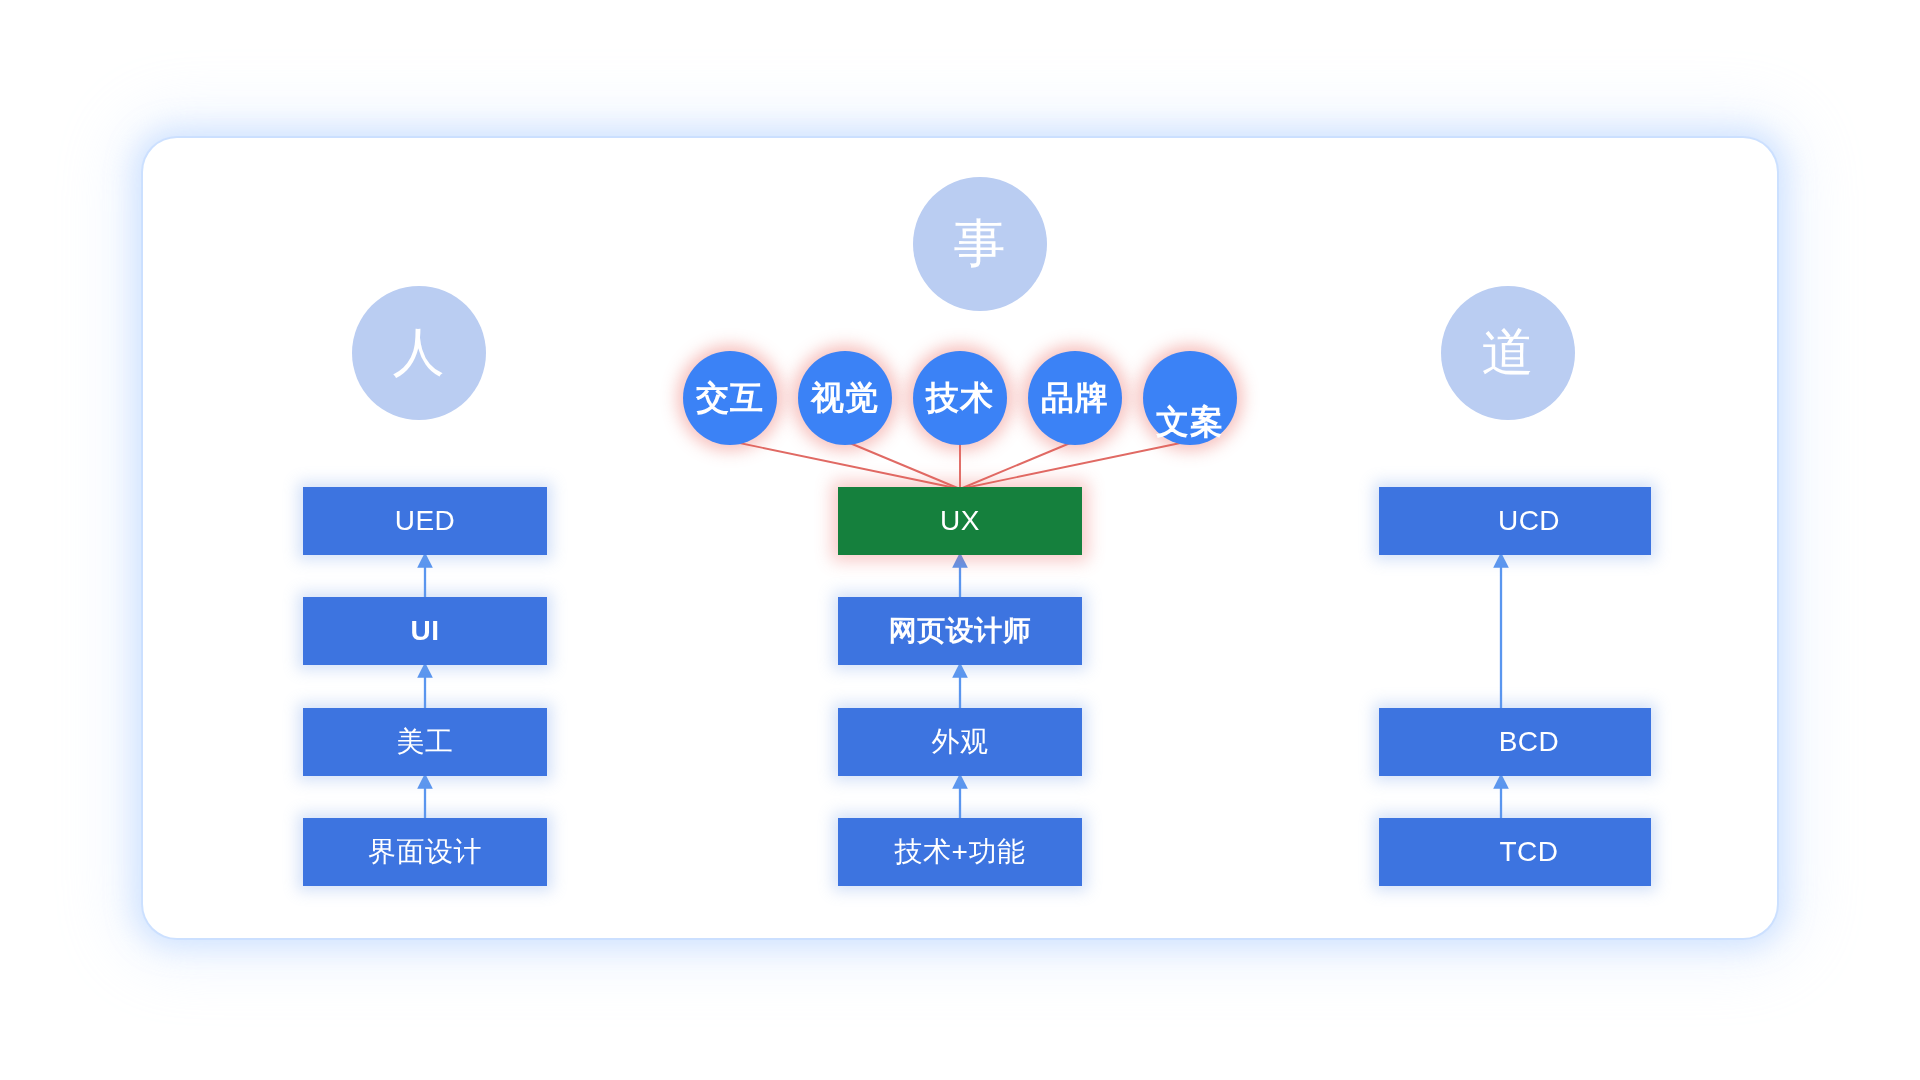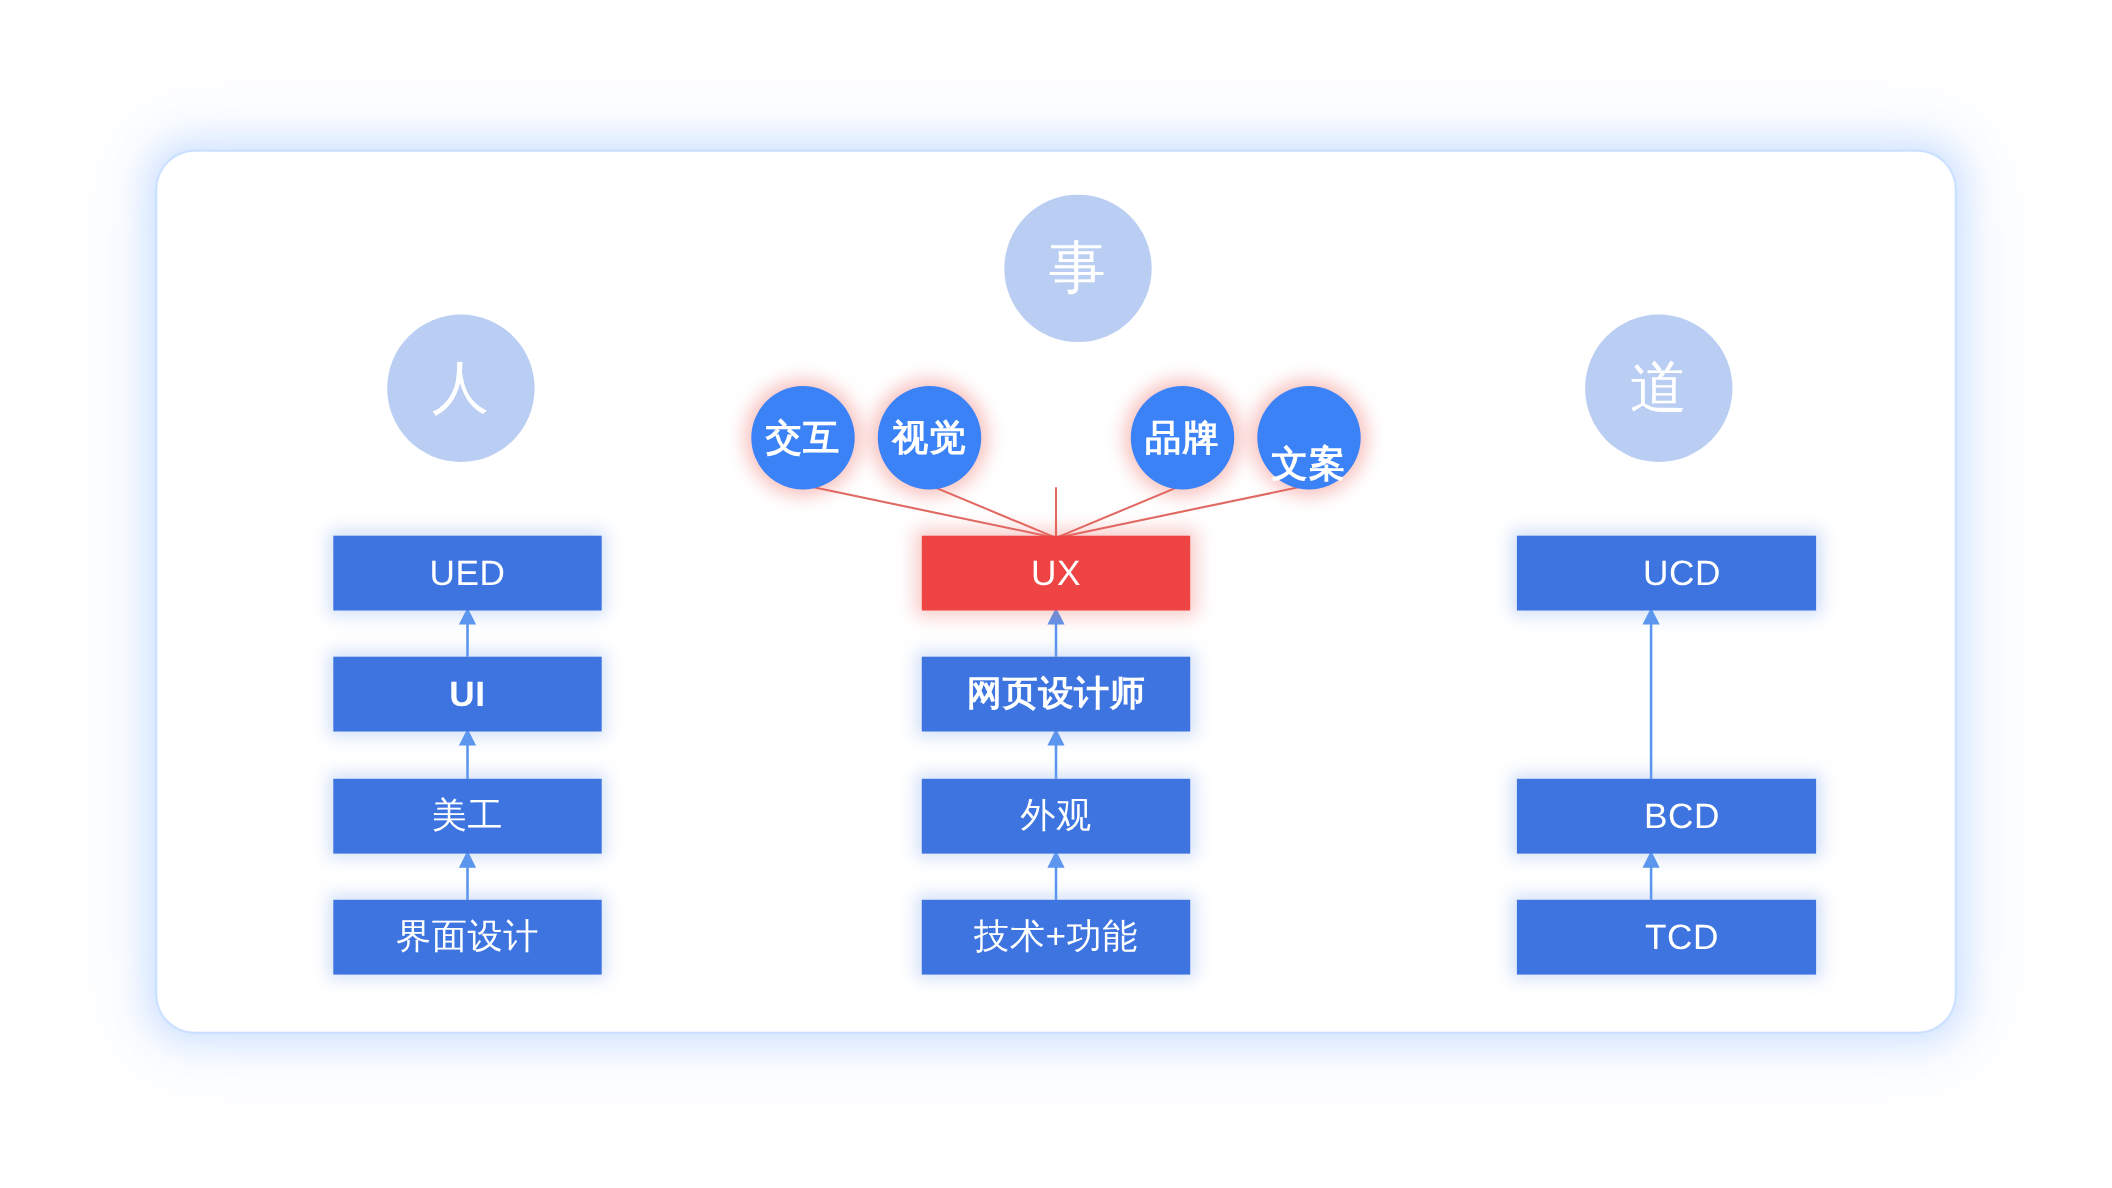--- a/index.html
+++ b/index.html
@@ -89,28 +89,28 @@
 
   
   .node {
     position: absolute;
     width: 244px;
     height: 68px;
     display: flex;
     align-items: center;
     justify-content: center;
     color: #ffffff;
-    font-size: 32px;
+    font-size: 28px;
     letter-spacing: 0.5px;
     background: #3d74e0;
     box-shadow: 0 0 14px 5px rgba(112, 154, 231, 0.30);
     user-select: none;
   }
   .node.red {
-    background: #ef4444;
+    background: #15803d;
     box-shadow: 0 0 16px 6px rgba(233, 94, 88, 0.33);
   }
 
   
   .col-left   { left: 303px; }
   .col-mid    { left: 838px; }
   .col-right  { left: 1379px; padding-left: 28px; }
 
   
   .row-0 { top: 487px; }
@@ -167,20 +167,23 @@
   <div class="concept-circle concept-dao">
     <span>道</span>
   </div>
 
   <div class="facet facet-0">
     <span>交互</span>
   </div>
   <div class="facet facet-1">
     <span>视觉</span>
   </div>
+  <div class="facet facet-2">
+    <span>技术</span>
+  </div>
   <div class="facet facet-3">
     <span>品牌</span>
   </div>
   <div class="facet facet-4">
     <span>文案</span>
   </div>
 
   <div class="node col-left row-0">
     <span>UED</span>
   </div>

